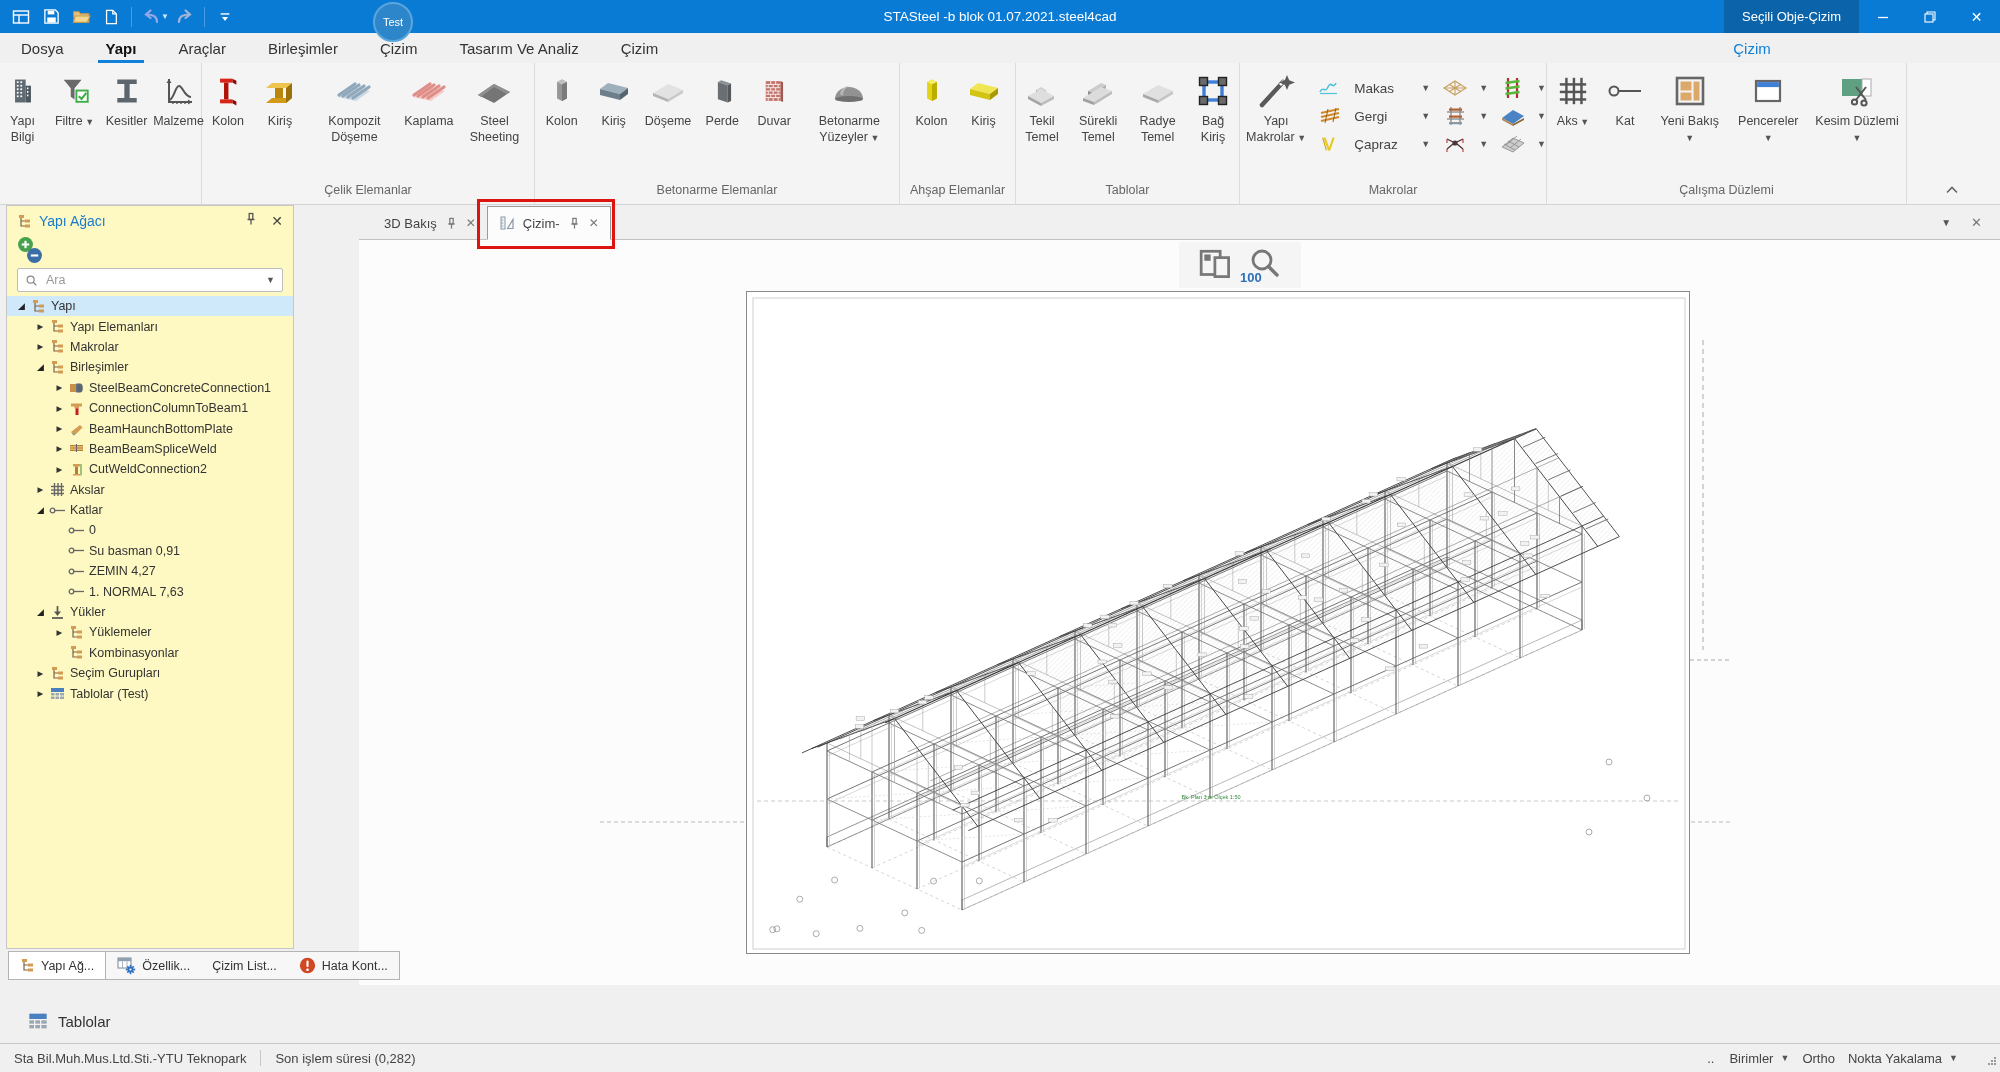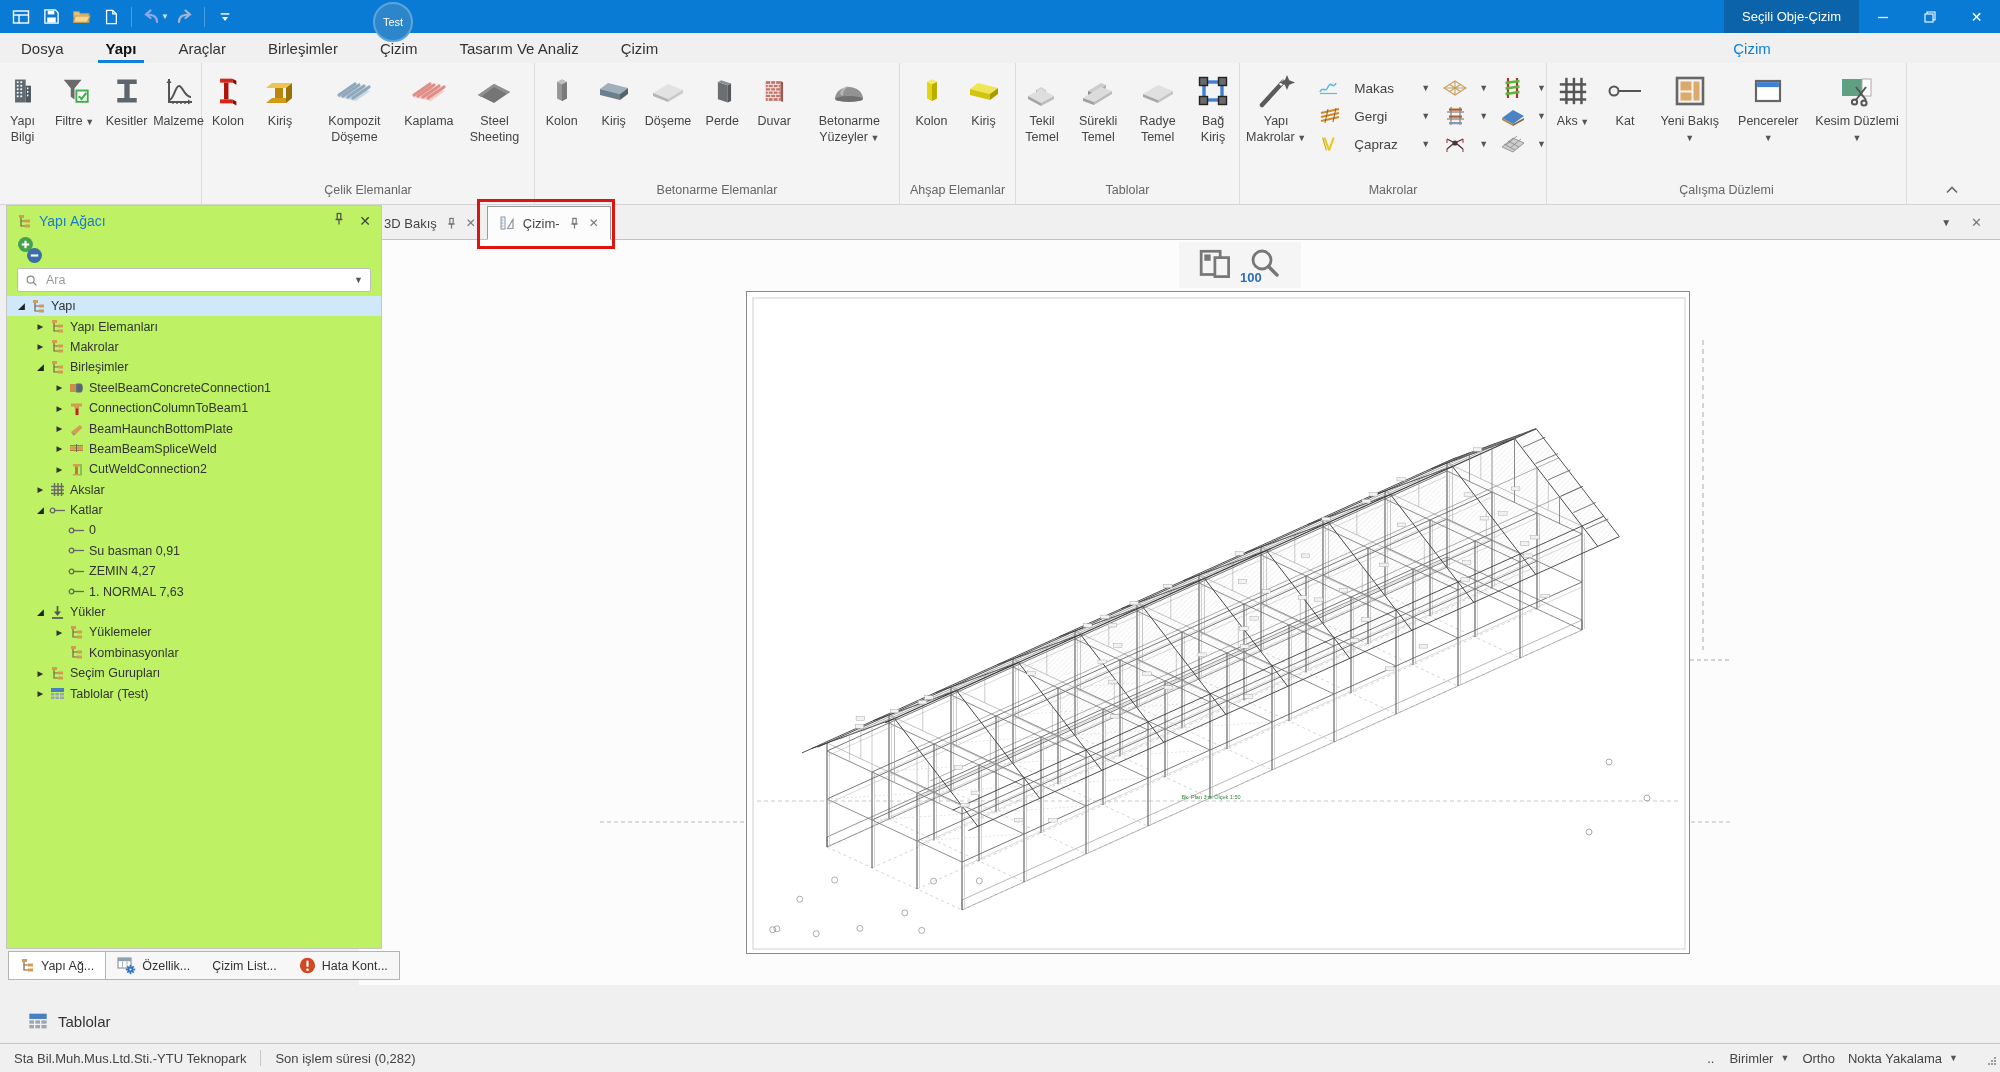--- a/index.html
+++ b/index.html
@@ -33,21 +33,21 @@
   .rbtn .icn{height:42px;display:flex;align-items:center;justify-content:center}
   .rlab{font-size:12.5px;color:#444;line-height:1.3;margin-top:1px}
   .dd{font-size:9px;color:#555}
   .rgl{height:21px;text-align:center;font-size:12.5px;color:#666}
   .mak-grid{display:flex;flex-direction:column;gap:4px;padding:8px 0 0 4px}
   .mak-row{display:flex;align-items:center;gap:11px;height:24px}
   .mak-lab{font-size:13.5px;color:#444;width:56px}
   .mak-row .icn{width:27px;display:flex;justify-content:center}
   .ribbon-collapse{position:absolute;right:42px;bottom:6px;color:#666}
   
-  .panel{position:absolute;left:6px;top:205px;width:376px;height:744px;background:#bef264;border:1px solid #c6c6c6;box-sizing:border-box;z-index:2}
+  .panel{position:absolute;left:6px;top:205px;width:288px;height:744px;background:#fef9c3;border:1px solid #c6c6c6;box-sizing:border-box;z-index:2}
   .phead{height:30px;display:flex;align-items:center;padding:0 10px;gap:7px}
   .ptitle{color:#1a7ad0;font-size:14px;flex:1}
   .phico{color:#666}
   .pm{position:relative;height:30px;margin-left:6px}
   .pm .icn{position:absolute}
   .searchrow{margin:2px 10px 4px 10px;height:22px;border:1px solid #bdbdbd;background:#fff;display:flex;align-items:center;padding:0 7px;gap:6px;border-radius:2px}
   .searchrow input{border:none;outline:none;flex:1;font-size:12.5px;color:#444;background:transparent}
   .searchrow input::placeholder{color:#999}
   .schev{font-size:9px;color:#555}
   #tree{margin-top:2px}
@@ -133,20 +133,21 @@
         </svg>
       </span>
     <span class="qsep"></span>
     <span class="qi">
         <svg width="14" height="14" viewBox="0 0 16 16">
           <line x1="3" y1="4.5" x2="13" y2="4.5" stroke="#fff" stroke-width="1.6"></line>
           <path d="M4.5 8l3.5 4.5L11.5 8z" fill="#fff"></path>
         </svg>
       </span>
   </div>
+  <div class="wtitle">STASteel -b blok 01.07.2021.steel4cad</div>
   <div class="tb-right">
     <div class="ctx-btn">Seçili Obje-Çizim</div>
     <div class="winbtn">
         <svg width="12" height="12" viewBox="0 0 12 12">
           <line x1="1" y1="6.5" x2="11" y2="6.5" stroke="#fff" stroke-width="1.3"></line>
         </svg>
       </div>
     <div class="winbtn">
         <svg width="12" height="12" viewBox="0 0 12 12">
           <rect x="1" y="3" width="8" height="8" fill="none" stroke="#fff" stroke-width="1.1"></rect>

